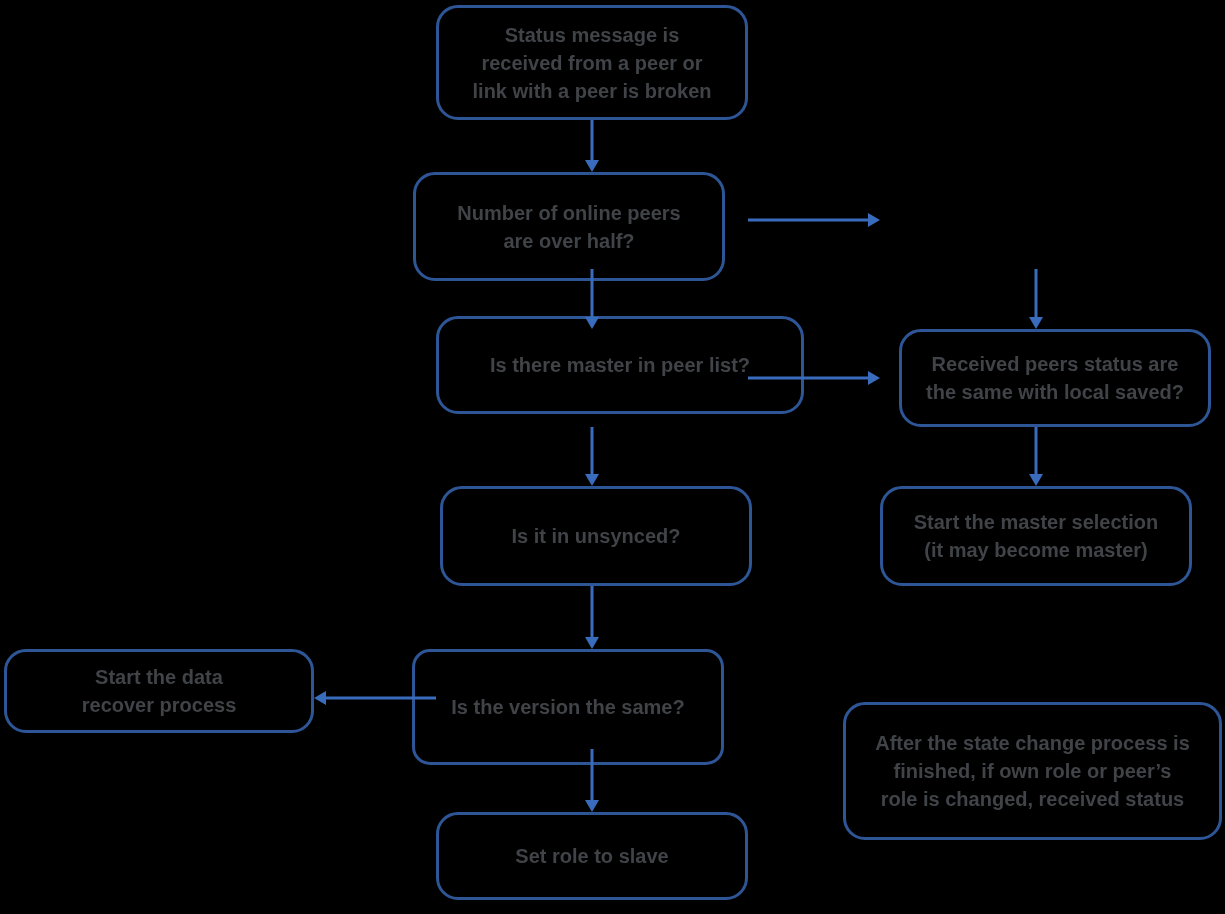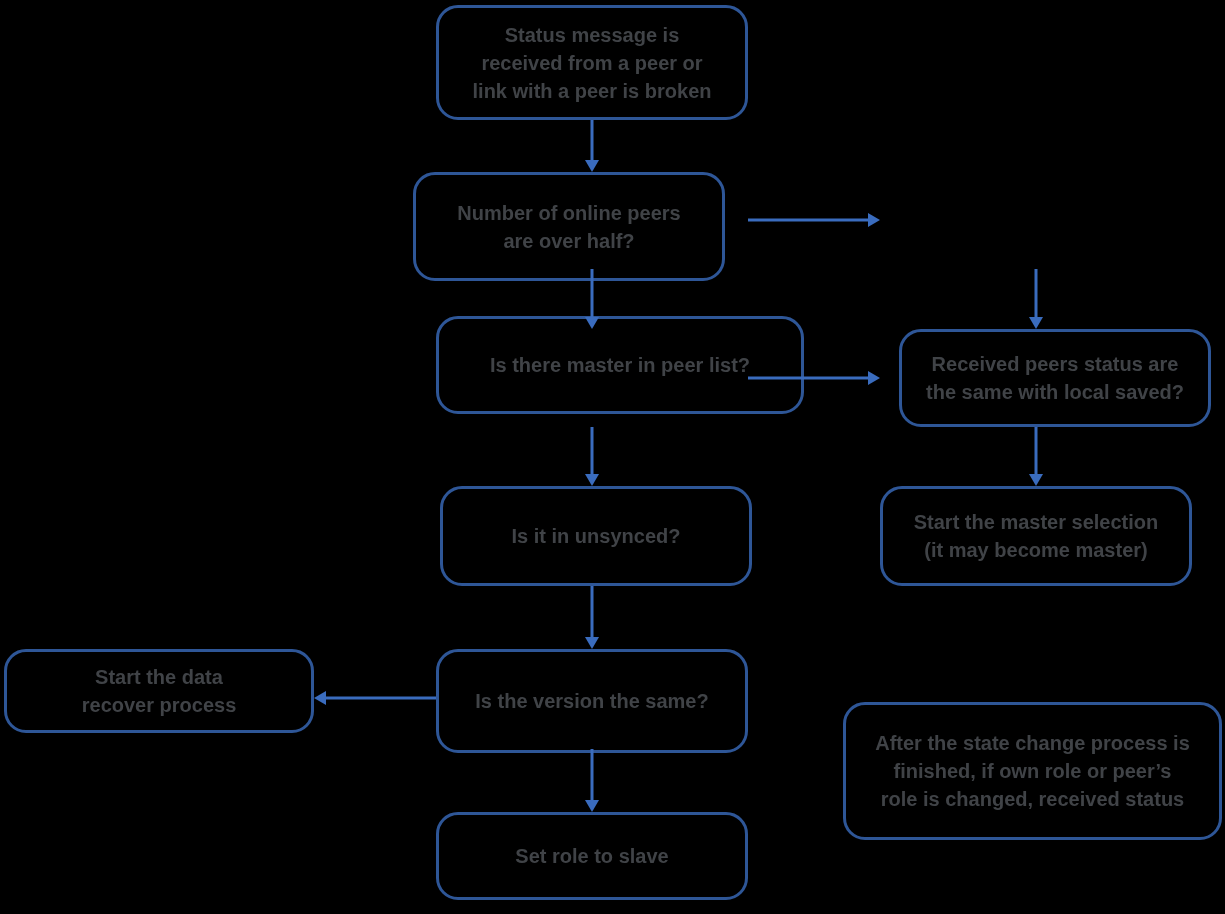--- a/index.html
+++ b/index.html
@@ -32,21 +32,21 @@
     align-items: center;
     justify-content: center;
     white-space: pre-line;
     padding: 20px 10px;
   }
   
   .nA { left: 436px; top: 5px;   width: 312px; height: 115px; }
   .nB { left: 413px; top: 172px; width: 312px; height: 109px;  }
   .nD { left: 436px; top: 316px; width: 368px; height: 98px;  }
   .nF { left: 440px; top: 486px; width: 312px; height: 100px; }
-  .nH { left: 436px; top: 649px; width: 312px; height: 104px; }
+  .nH { left: 412px; top: 649px; width: 312px; height: 116px; border-radius: 18px; }
   .nJ { left: 436px; top: 812px; width: 312px; height: 88px;  }
   
   .nC { left: 880px; top: 172px; width: 312px; height: 97px;  }
   .nE { left: 880px; top: 329px; width: 312px; height: 98px; margin-left: 19px;  }
   .nG { left: 880px; top: 486px; width: 312px; height: 100px; }
   .nK { left: 843px; top: 702px; width: 379px; height: 138px; }
   
   .nI { left: 4px;   top: 649px; width: 310px; height: 84px; }
 
   

